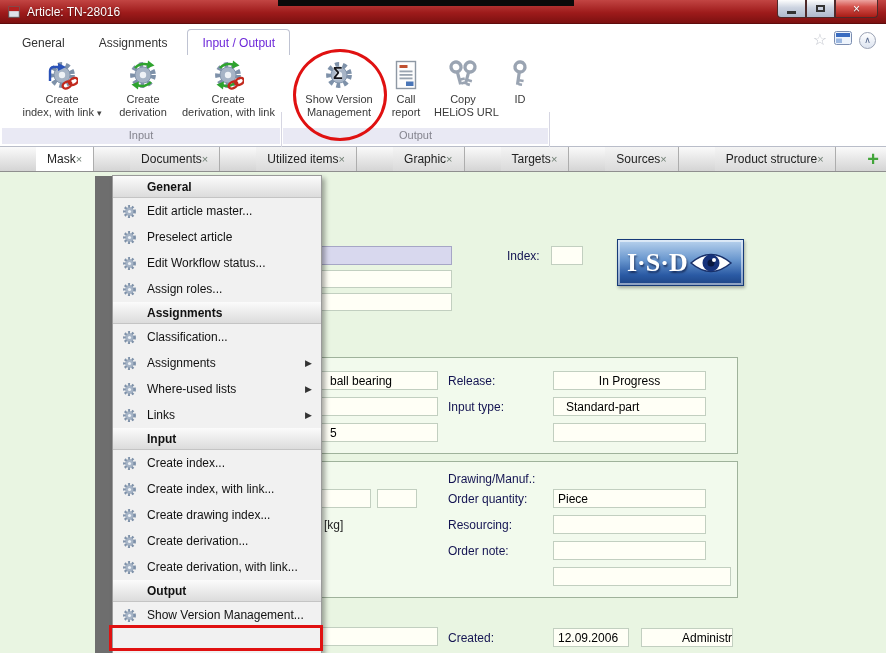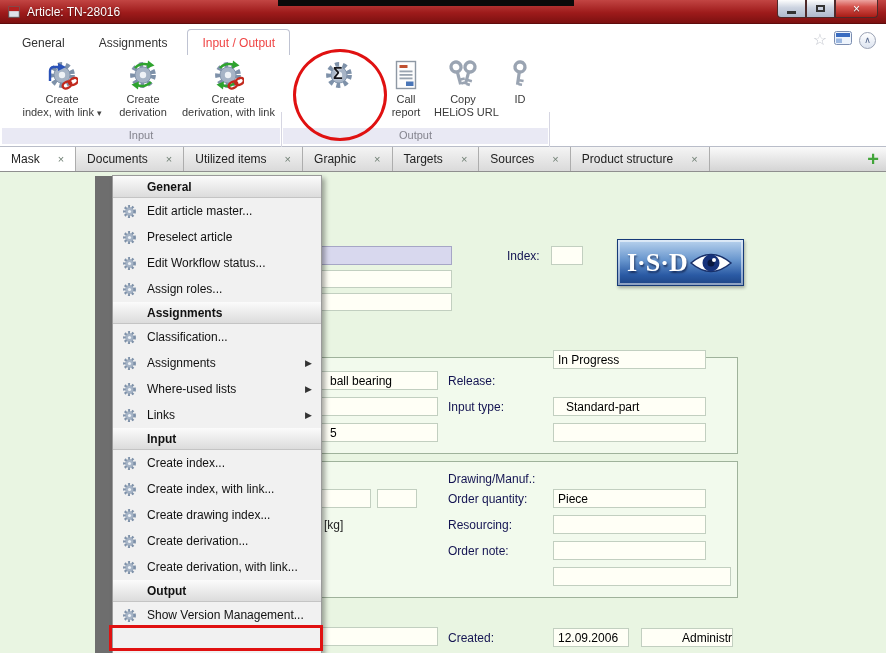--- a/index.html
+++ b/index.html
@@ -21,21 +21,21 @@
   .win-btn.close { width:43px; background:linear-gradient(#eda4a0,#d4514b 40%,#a81c16); color:#fff;
     border-radius:0 0 4px 0; font-size:12px; text-shadow:0 1px 1px rgba(0,0,0,.5); }
   .minbar { width:9px; height:3px; background:#333; margin-top:7px; }
   .maxbox { width:9px; height:7px; border:2px solid #333; }
 
   
   .tabrow { position:absolute; left:0; top:24px; right:0; height:31px; background:#fff; }
   .rtabs { display:flex; height:100%; align-items:flex-end; padding-left:8px; }
   .rtab { padding:6px 14px 5px; font-size:12px; color:#333; margin-right:6px; }
   .rtab.active { border:1px solid #bfc3d2; border-bottom:1px solid #fff; border-radius:4px 4px 0 0;
-    background:#fff; position:relative; top:1px; color:#ef4444; }
+    background:#fff; position:relative; top:1px; color:#6d28d9; }
   .tab-extras { position:absolute; right:10px; top:31px; display:flex; align-items:center; gap:7px; }
   .star { color:#c3c6ce; font-size:16px; line-height:16px; }
   .collapse { width:17px; height:17px; border:1px solid #9aa2b4; border-radius:50%; display:inline-flex;
     align-items:center; justify-content:center; font-size:9px; color:#56688c; background:linear-gradient(#fff,#dde4f0); }
 
   
   .ribbon { position:absolute; left:0; top:55px; right:0; height:92px; background:#fff; border-bottom:1px solid #b9bdc9; }
   .rbtn { position:absolute; top:2px; text-align:center; font-size:11px; color:#3a3a3a; }
   .ricon { height:36px; display:flex; align-items:center; justify-content:center; }
   .icon-stack { position:relative; display:inline-block; width:32px; height:32px; }
@@ -44,22 +44,22 @@
   .sigma { position:absolute; left:10px; top:6px; font-size:16px; font-weight:bold; color:#15151a; text-shadow:0 0 2px #fff; }
   .rlbl { line-height:13px; white-space:nowrap; }
   .dd { font-size:9px; color:#444; }
   .vsep { position:absolute; top:57px; height:85px; width:1px; background:#d6d6e2; }
   .gband { position:absolute; top:128px; height:16px; background:#e9e9f4; color:#84848e;
     font-size:11px; text-align:center; line-height:15px; }
 
   
   .tabstrip { position:absolute; left:0; top:147px; right:0; height:25px;
     background:linear-gradient(#fafafa,#d4d4d4); border-bottom:1px solid #8f8f8f; display:flex; }
-  .stab { display:flex; align-items:center; gap:18px; padding:0 11px; font-size:12px; color:#222;
-    border-right:1px solid #adadad; background:linear-gradient(#f4f4f4,#dadada); height:24px; }
+  .stab { display:flex; align-items:center; padding:0 11px; font-size:12px; color:#222;
+    border-right:1px solid #adadad; background:linear-gradient(#f4f4f4,#dadada); height:24px;margin-left:36px; }
   .stab.active { background:#fff; }
   .tclose { color:#6f7f73; font-size:11px; }
   .addtab { position:absolute; right:7px; top:0; color:#42a53a; font-size:20px; font-weight:bold; line-height:24px; }
 
   
   .content-bg { position:absolute; left:0; top:172px; right:0; bottom:0; background:#e9f5e2; }
   .fld { position:absolute; height:19px; background:#fffff6; border:1px solid #c2cfc0;
     font-size:12px; color:#000; padding:2px 4px; overflow:hidden; white-space:nowrap; }
   .fld.lav { background:#d8d8ee; border-color:#a6a6c6; }
   .flabel { position:absolute; font-size:12px; font-weight:normal; color:#141452; white-space:nowrap; }
@@ -213,20 +213,24 @@
           <div class="ricon">
             <span class="icon-stack">
               <svg class="base" width="30" height="30" viewBox="0 0 32 32">
                 <circle cx="16" cy="16" r="10.5" fill="none" stroke="#7e91a9" stroke-width="6.5" stroke-dasharray="4 3.55"></circle>
                 <circle cx="16" cy="16" r="8.6" fill="#a6b4c6"></circle>
                 <circle cx="16" cy="16" r="8.6" fill="none" stroke="#7e91a9" stroke-width="1"></circle>
                 <circle cx="16" cy="16" r="3.4" fill="#eef2f6"></circle>
               </svg>
               <span class="sigma">Σ</span>
             </span>
+          </div>
+          <div class="rlbls">
+            <div class="rlbl">Show Version</div>
+            <div class="rlbl">Management</div>
           </div>
         </div>
         <div class="rbtn" style="left: 382px; width: 48px;">
           <div class="ricon">
             <svg width="24" height="30" viewBox="0 0 24 30">
               <rect x="2.5" y="1.5" width="19" height="27" fill="#fdfdfd" stroke="#8e98a4" stroke-width="1.4"></rect>
               <rect x="5.5" y="5" width="8" height="3" fill="#c05030"></rect>
               <rect x="5.5" y="10.5" width="13" height="1.8" fill="#9aa4b0"></rect>
               <rect x="5.5" y="14" width="13" height="1.8" fill="#9aa4b0"></rect>
               <rect x="5.5" y="17.5" width="13" height="1.8" fill="#9aa4b0"></rect>
@@ -330,21 +334,21 @@
     <svg width="46" height="30" viewBox="0 0 46 30">
       <path d="M3 15 Q 23 -2 43 15 Q 23 32 3 15 Z" fill="#fff" stroke="#18306a" stroke-width="1.5"></path>
       <circle cx="23" cy="15" r="8.5" fill="#16327a"></circle>
       <circle cx="23" cy="15" r="3.5" fill="#0a1840"></circle>
       <circle cx="26" cy="12" r="2" fill="#fff"></circle>
     </svg>
   </div>
 
   <div class="fld" style="left:137px;top:371px;width:301px;padding-left:192px;">ball bearing</div>
   <div class="flabel" style="left:448px;top:374px;">Release:</div>
-  <div class="fld" style="left:553px;top:350px;width:153px;">In Progress</div>
+  <div class="fld" style="left:553px;top:371px;width:153px;text-align:center;">In Progress</div>
 
   <div class="fld" style="left:137px;top:397px;width:301px;"></div>
   <div class="flabel" style="left:448px;top:400px;">Input type:</div>
   <div class="fld" style="left:553px;top:397px;width:153px;padding-left:12px;">Standard-part</div>
 
   <div class="fld" style="left:137px;top:423px;width:301px;padding-left:192px;">5</div>
   <div class="flabel" style="left:448px;top:426px;margin-top:46px;">Drawing/Manuf.:</div>
   <div class="fld" style="left:553px;top:423px;width:153px;"></div>
 
   <div class="fld" style="left:137px;top:489px;width:234px;"></div>

